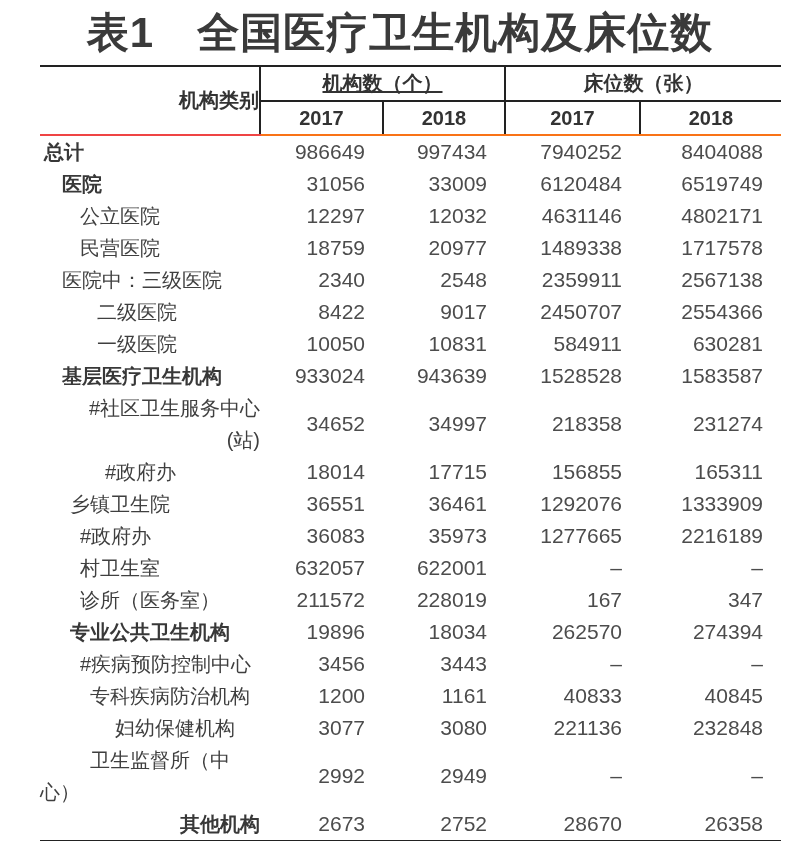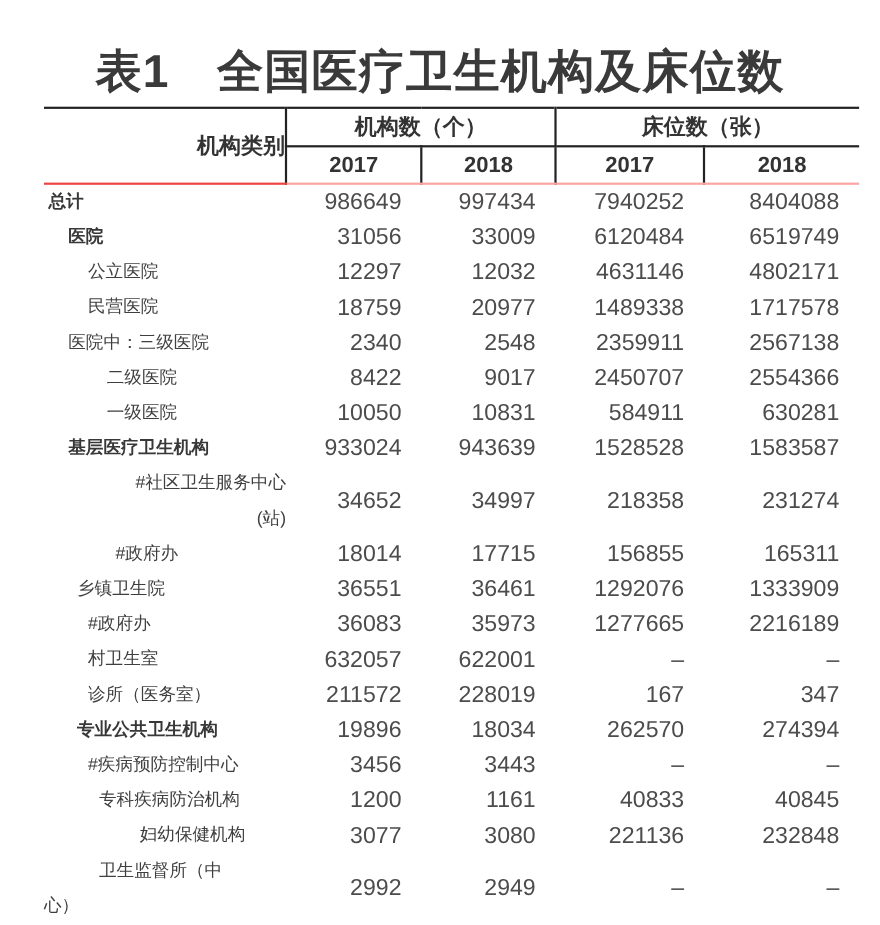--- a/index.html
+++ b/index.html
@@ -4,21 +4,21 @@
 <style>
   html, body {
     margin: 0;
     padding: 0;
     background: #ffffff;
     width: 800px;
     height: 841px;
     overflow: hidden;
     font-family: "Liberation Sans", "DejaVu Sans", sans-serif;
   }
-  .page { width: 800px; height: 663px; position: relative; margin-top: 32px; }
+  .page { width: 800px; height: 663px; position: relative; }
 
   .title {
     box-sizing: border-box;
     height: 65px;
     padding-top: 8px;
     font-size: 42px;
     line-height: 50px;
     font-weight: 700;
     text-align: center;
     color: #3a3a3a;
@@ -49,35 +49,35 @@
     padding: 0;
   }
   th.cat-head {
     border-right: 2px solid #222;
     border-bottom: 2px solid #ef4444;
     vertical-align: middle;
     text-align: right;
   }
   tr.group-row th { height: 33px; }
   th.group-head { border-bottom: 2px solid #222; }
-  th.group-head.first { border-right: 2px solid #222; }
+  th.group-head.first { border-right: 2px solid #222; text-decoration: underline; }
   tr.year-row th {
     height: 32px;
-    border-bottom: 2px solid #fca5a5;
+    border-bottom: 2px solid #f97316;
   }
   th.year-sep { border-right: 2px solid #222; }
 
   tbody td {
     height: 32px;
     line-height: 32px;
     padding: 0;
     vertical-align: middle;
   }
   td.cat {
-    font-size: 16px;
+    font-size: 20px;
     color: #3f3f3f;
     white-space: pre-line;
     text-align: left;
   }
   td.num {
     font-size: 21px;
     color: #4c4c4c;
     text-align: right;
     padding-right: 18px;
     font-variant-numeric: tabular-nums;

